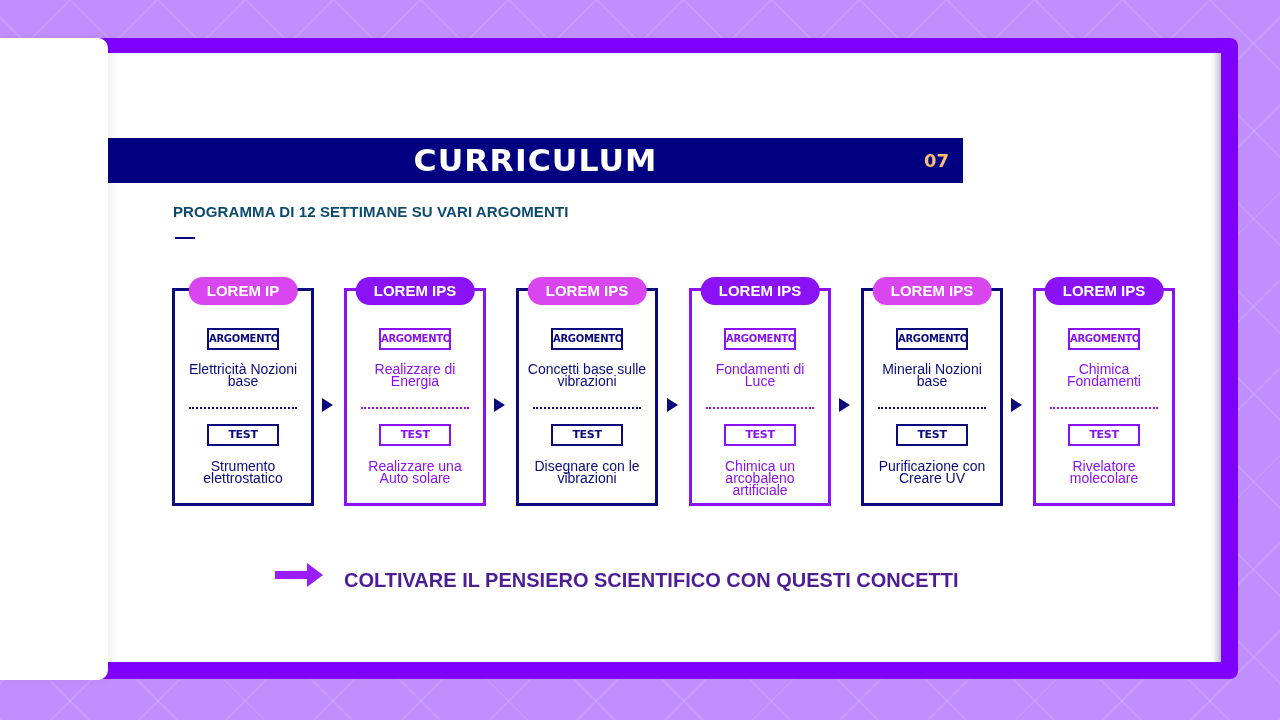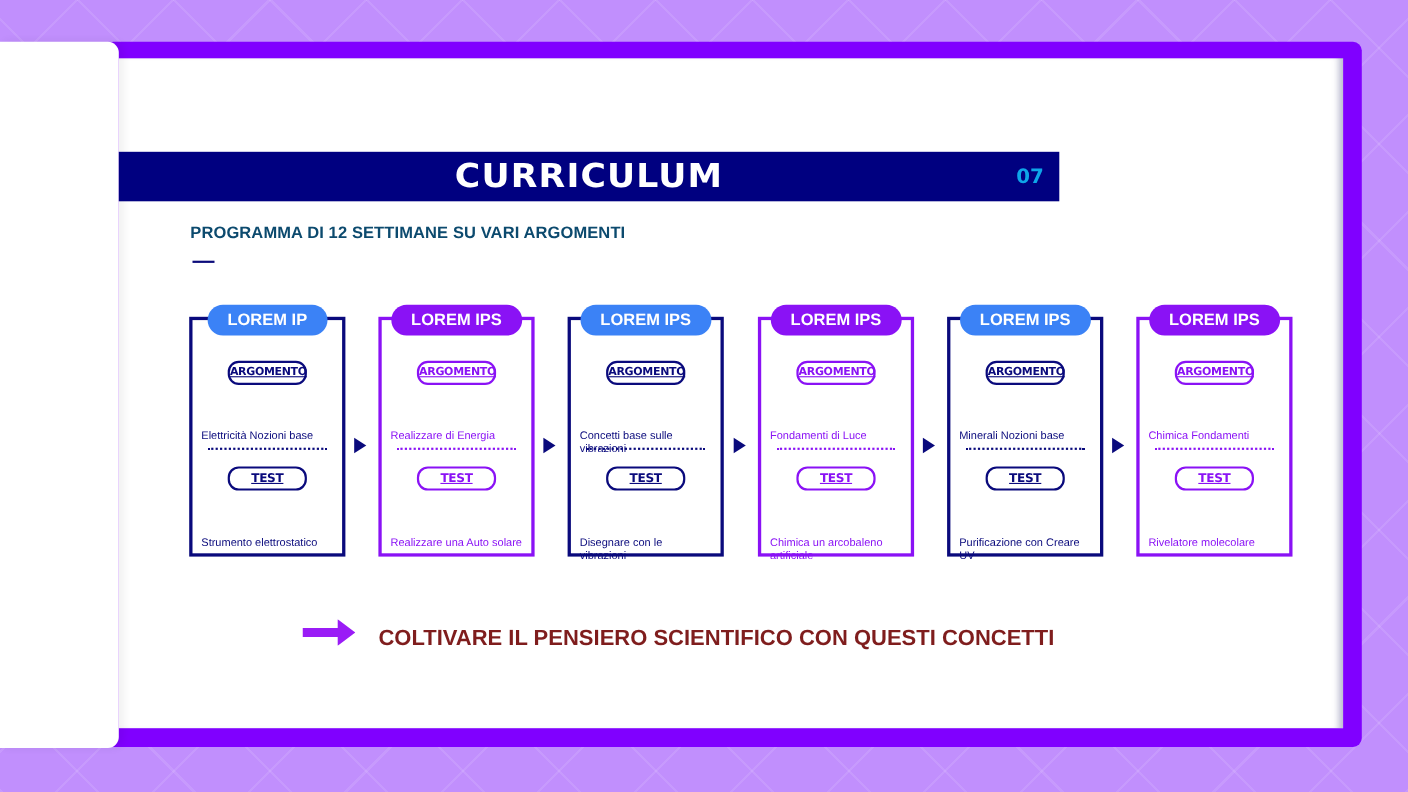--- a/index.html
+++ b/index.html
@@ -31,70 +31,70 @@
     margin-top:36px;
   }
   .title {
     position:absolute; left:0; right:0; top:0; height:45px; line-height:45px;
     text-align:center; color:#ffffff; font-weight:900; font-size:30px;
     letter-spacing:1px; font-family:"DejaVu Sans", sans-serif;
     transform: scaleX(1.05);
   }
   .page-num {
     position:absolute; right:14px; top:0; height:45px; line-height:45px;
-    color:#0ea5e9; font-weight:900; font-size:18px; font-family:"DejaVu Sans", sans-serif;
+    color:#fdba74; font-weight:900; font-size:18px; font-family:"DejaVu Sans", sans-serif;
   }
   .subtitle {
     position:absolute; left:173px; top:203px; color:#0c4a6e;
     font-weight:700; font-size:15px; letter-spacing:0.1px;
   }
   .sub-underline {
     position:absolute; left:175px; top:237px; width:20px; height:2px; background:#0b0b7a;
   }
   .card {
     position:absolute; top:288px; width:136px; height:212px;
     border:3px solid; background:#ffffff; box-sizing:content-box;
   }
   .card.navy { border-color:#0a0a7c; color:#0a0a7c; }
   .card.purple { border-color:#8a12f5; color:#8a12f5; }
   .card-header {
     position:absolute; left:50%; top:-14px; transform:translateX(-50%);
     height:28px; line-height:28px; padding:0 18px; border-radius:14px;
     color:#ffffff; font-weight:700; font-size:15px; white-space:nowrap;
   }
-  .card.navy .card-header { background:#3b82f6; }
+  .card.navy .card-header { background:#d946ef; }
   .card.purple .card-header { background:#8a12f5; }
   .pill {
     position:absolute; left:50%; transform:translateX(-50%);
-    height:18px; line-height:18px; border:2px solid; border-radius:10px;
+    height:18px; line-height:18px; border:2px solid; border-radius:0;
     font-weight:900; font-size:10px; text-align:center; box-sizing:content-box;
-    font-family:"DejaVu Sans", sans-serif; letter-spacing:-0.3px;text-decoration:underline;
+    font-family:"DejaVu Sans", sans-serif; letter-spacing:-0.3px;
   }
   .pill.arg { top:37px; width:68px; }
   .pill.test { top:133px; width:68px; font-size:11px;text-align:center; }
   .card-text {
-    position:absolute; left:8px; right:8px; 
-    font-size:10px; line-height:12px;margin-top:28px;
+    position:absolute; left:8px; right:8px; text-align:center;
+    font-size:14px; line-height:12px;
   }
   .card-text.topic { top:72px; }
   .card-text.test-desc { top:169px; }
   .divider {
     position:absolute; left:14px; right:14px; top:116px; height:0;
     border-top:2px dotted;
   }
   .step-arrow {
     position:absolute; top:398px; width:0; height:0;
     border-top:7px solid transparent; border-bottom:7px solid transparent;
     border-left:11px solid #0a0a7c;
   }
   .cta-arrow {
     position:absolute; left:275px; top:563px; width:48px; height:24px;
   }
   .cta-text {
-    position:absolute; left:344px; top:569px; color:#7f1d1d;
+    position:absolute; left:344px; top:569px; color:#4c1d95;
     font-weight:700; font-size:20px;
   }
 </style>
 </head>
 <body>
 
 <div class="frame"></div>
 <div class="page"></div>
 <div class="left-panel"></div>
 

